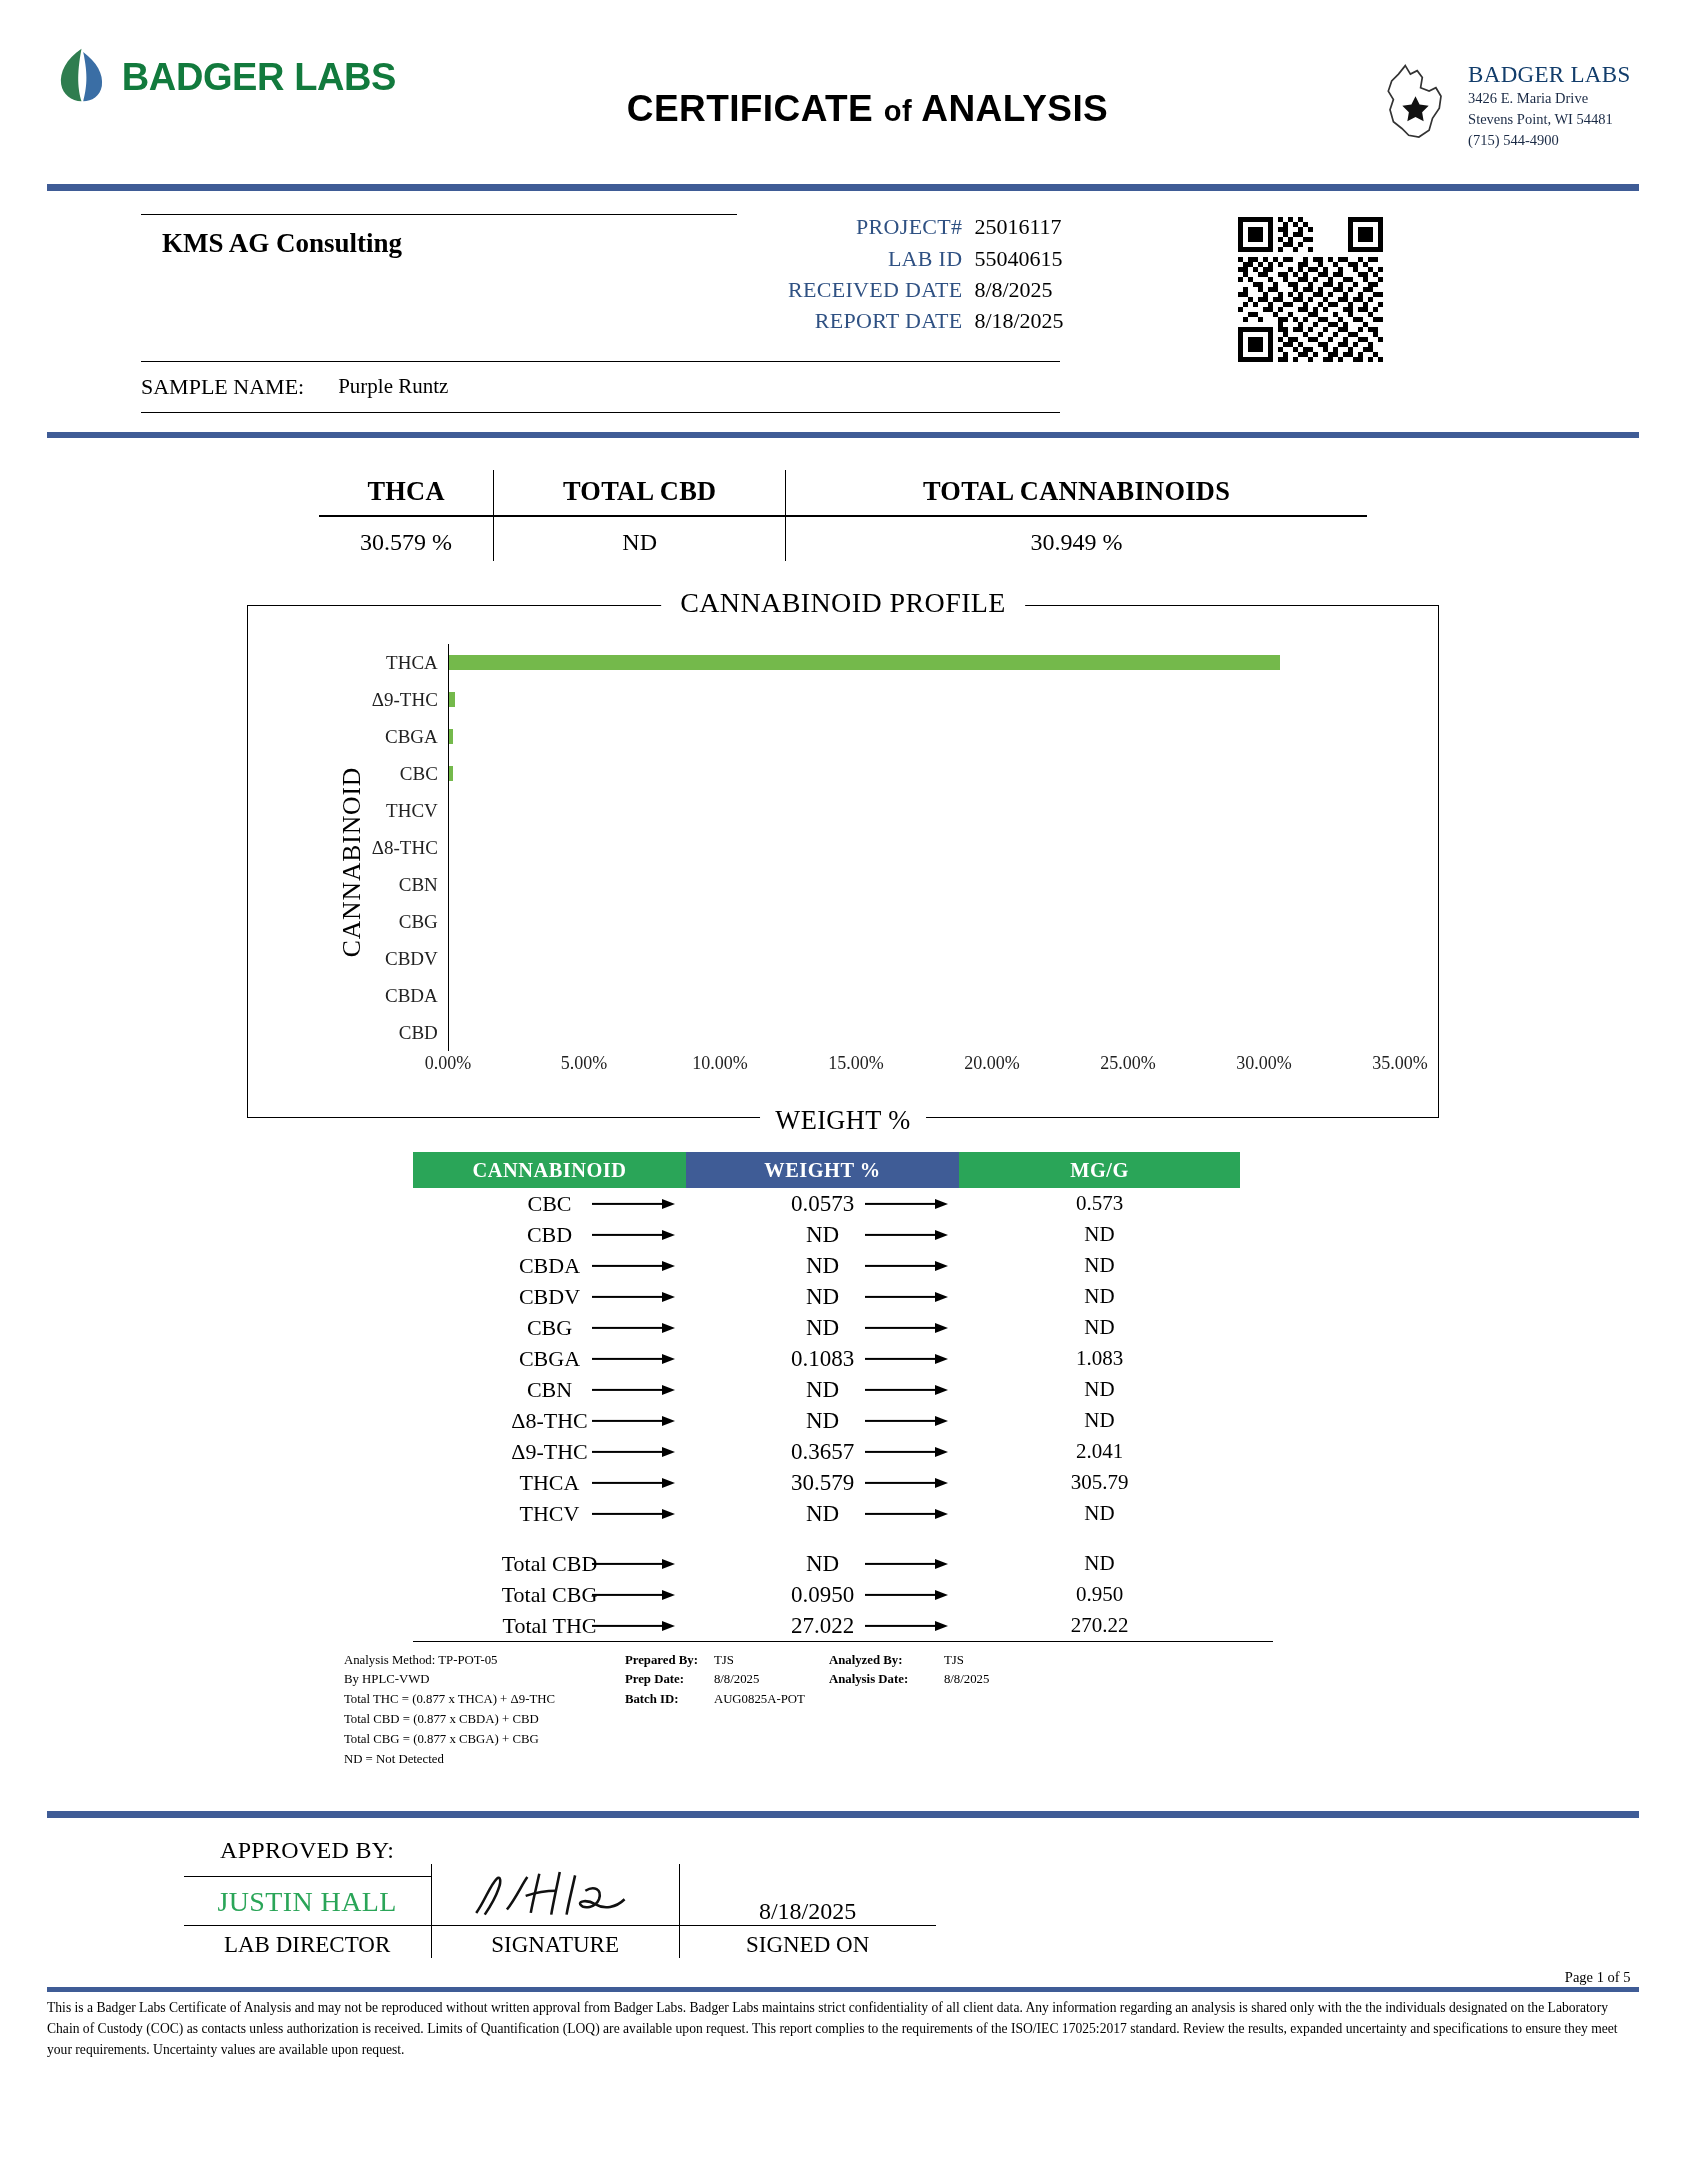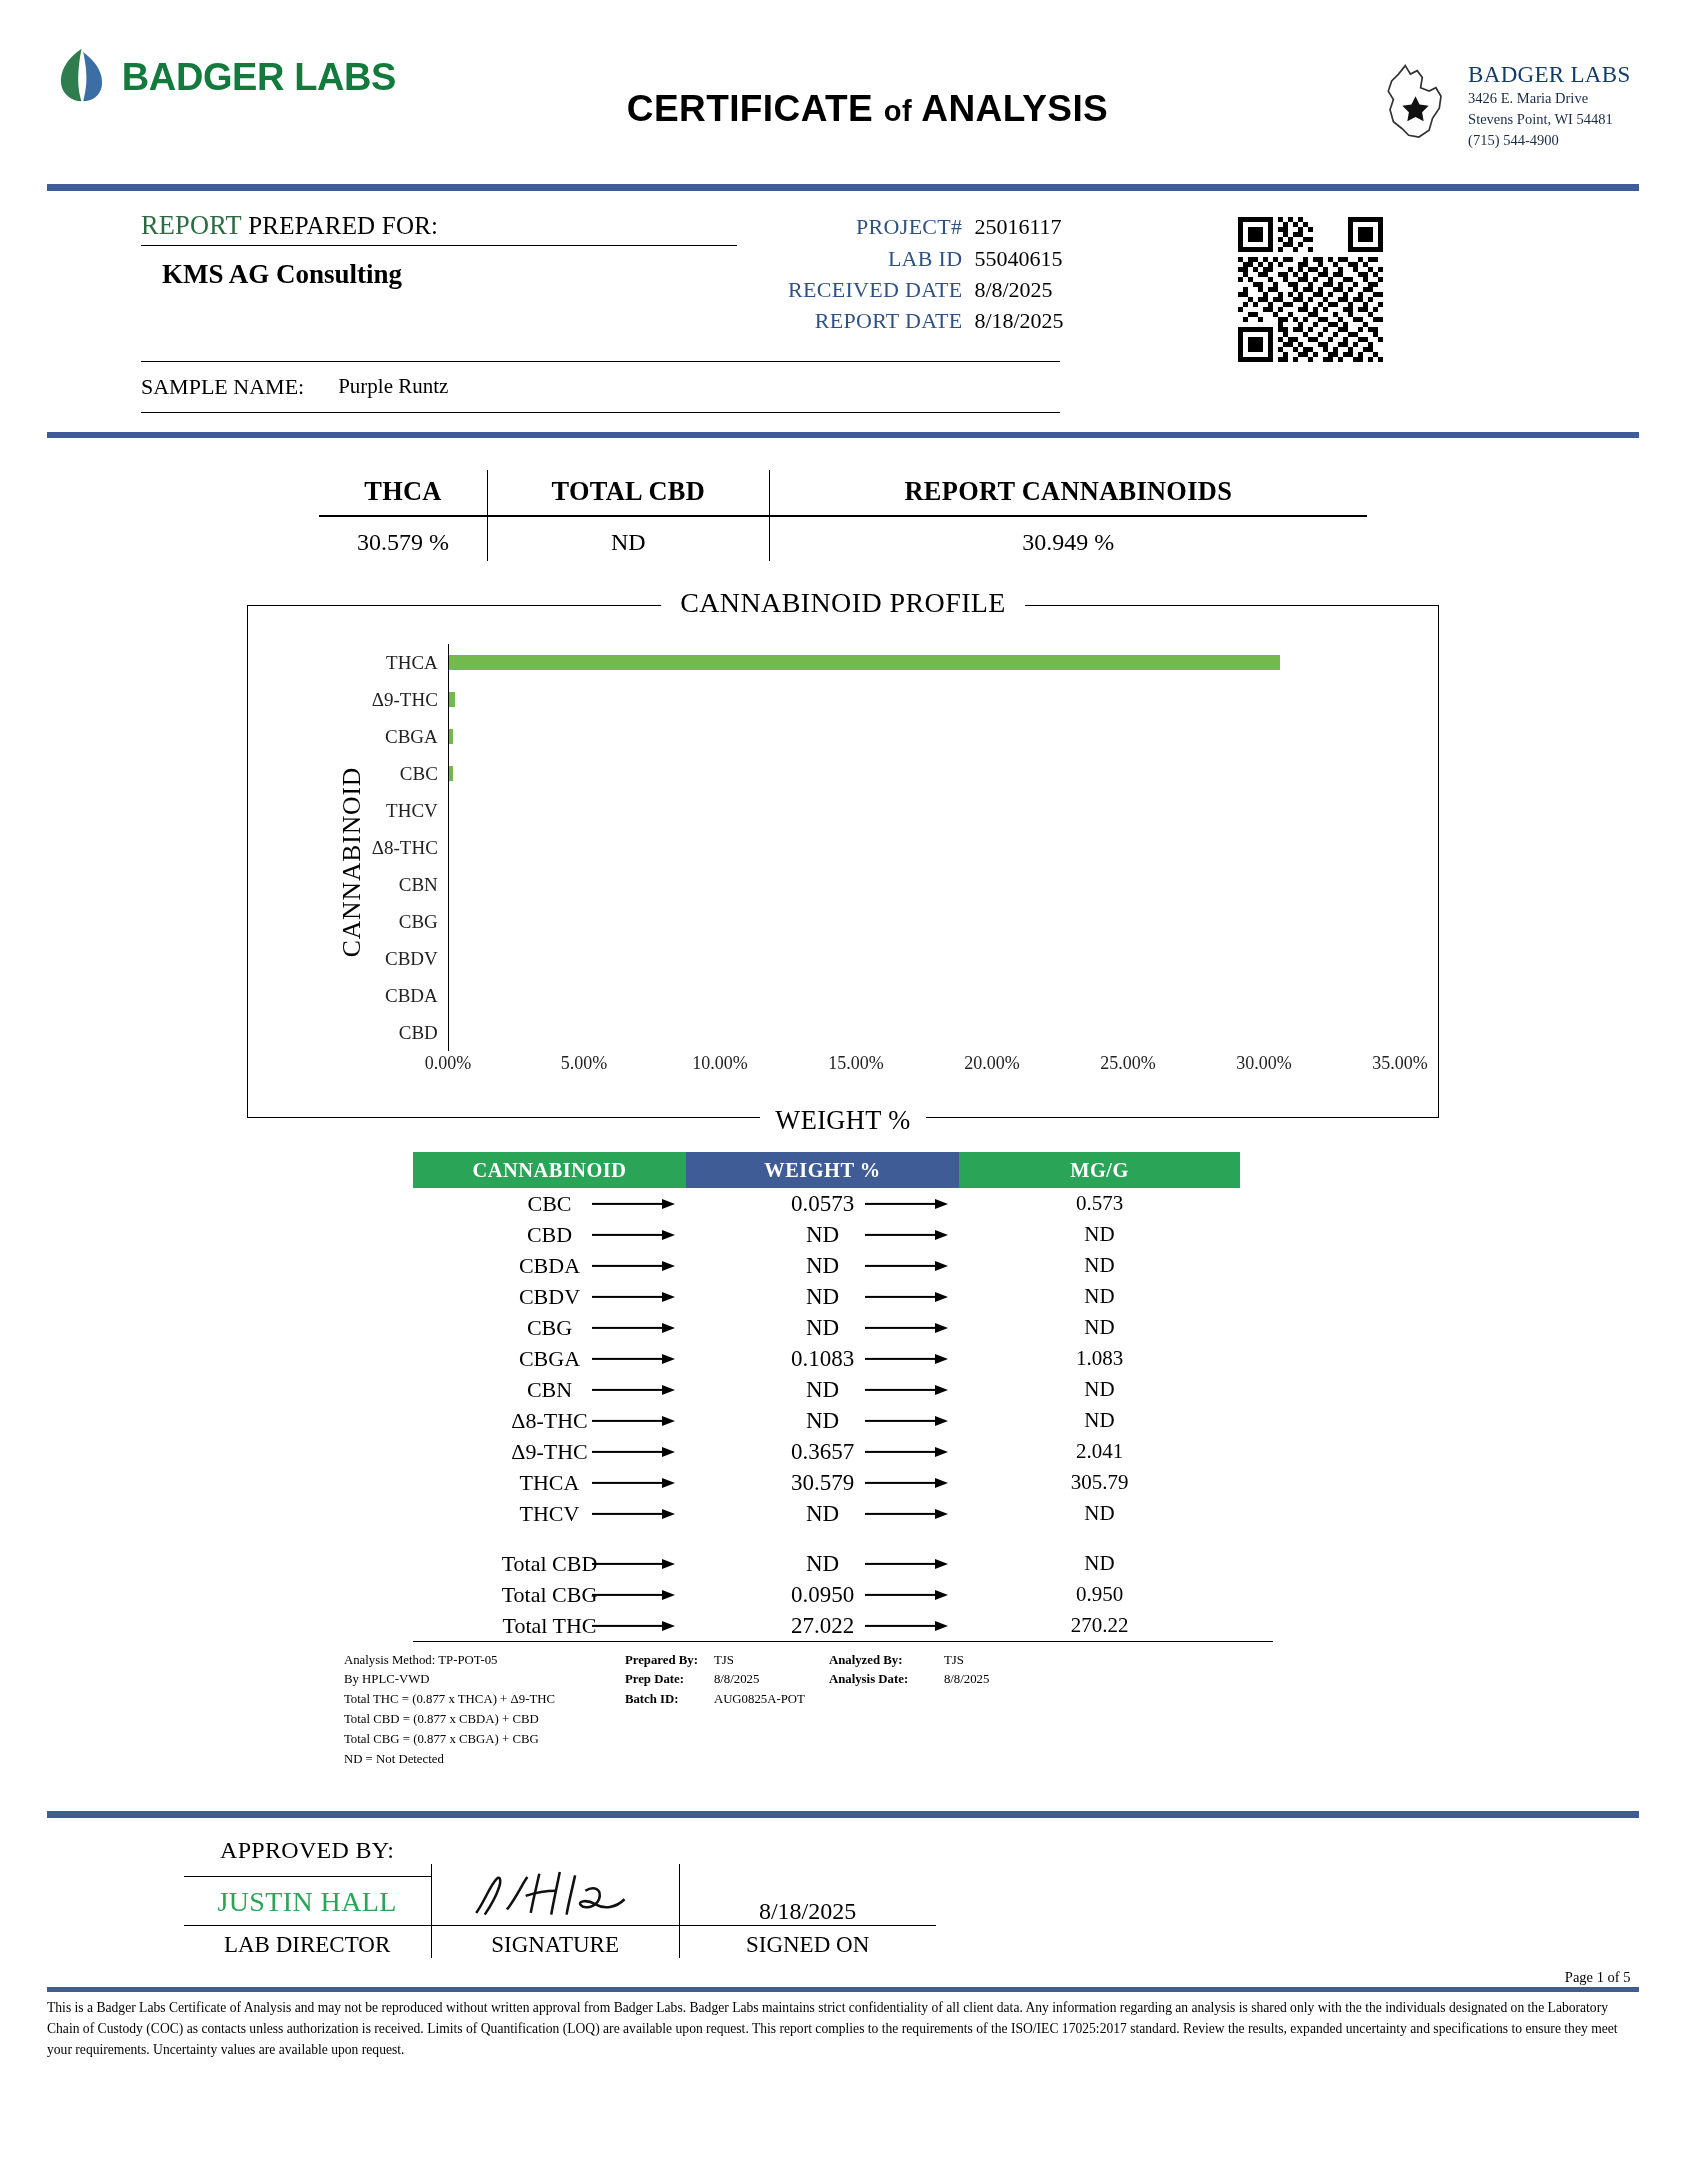--- a/index.html
+++ b/index.html
@@ -503,24 +503,20 @@
         <div class="line">(715) 544-4900</div>
       </div>
     </div>
   </div>
 
   <div class="rule-blue"></div>
 
   <div class="report-area">
     <div class="report-row">
       <div class="report-left">
-        <div class="report-prepared">
-          <span class="rep">REPORT</span>
-          <span>PREPARED FOR:</span>
-        </div>
         <div class="hline top" style="margin-left:0;margin-right:0;"></div>
         <div class="client-name">KMS AG Consulting</div>
       </div>
       <table class="meta-table">
         <tbody>
             <tr>
           <td class="meta-label">PROJECT#</td>
           <td class="meta-val">25016117</td>
         </tr>
         <tr>
@@ -767,21 +763,21 @@
   </div>
 
   <div class="rule-blue thin" style="margin-top:19px;"></div>
 
   <div class="summary">
     <table>
       <tbody>
           <tr>
         <th>THCA</th>
         <th class="sep">TOTAL CBD</th>
-        <th class="sep">REPORT CANNABINOIDS</th>
+        <th class="sep">TOTAL CANNABINOIDS</th>
       </tr>
       <tr>
         <td>30.579 %</td>
         <td class="sep">ND</td>
         <td class="sep">30.949 %</td>
       </tr>
     </tbody>
       </table>
   </div>
 

